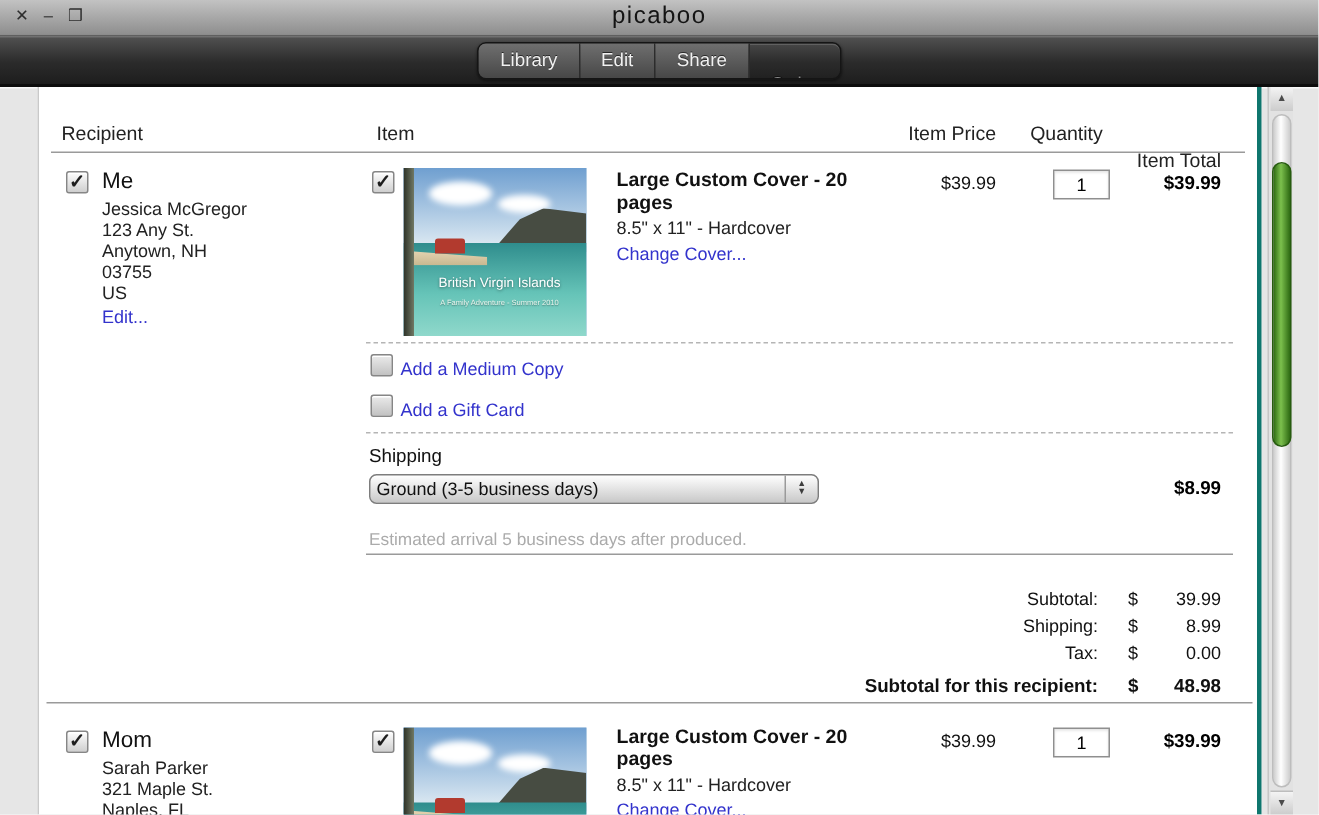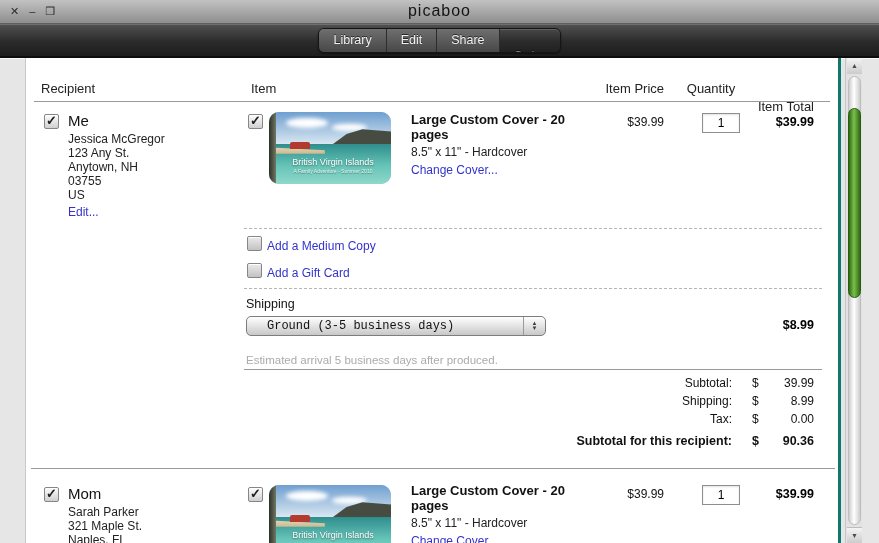--- a/index.html
+++ b/index.html
@@ -61,36 +61,36 @@
   .dash { position:absolute; left:218px; width:578px; border-top:1px dashed #b5b5b5; }
   .solid { position:absolute; left:218px; width:578px; border-top:1px solid #9a9a9a; }
   .rowsep { position:absolute; left:5px; right:3px; border-top:1px solid #9a9a9a; }
 
   .addon-label { position:absolute; font-size:12px; }
 
   .ship-heading { position:absolute; font-size:12.5px; color:#111; }
   .select { position:absolute; width:300px; height:20px; border:1px solid #7d7d7d; border-radius:5px;
     background:linear-gradient(#ffffff,#c8c8c8); display:flex; align-items:center;
     box-shadow:0 1px 0 rgba(255,255,255,.7); cursor:default; }
-  .select-label { flex:1; padding-left:20px; font-size:12px; color:#111; white-space:nowrap; overflow:hidden;font-family:Liberation Mono, monospace; }
+  .select-label { flex:1; padding-left:4px; font-size:12px; color:#111; white-space:nowrap; overflow:hidden; }
   .stepper { width:22px; align-self:stretch; border-left:1px solid #9a9a9a; display:flex;
     flex-direction:column; align-items:center; justify-content:center; color:#3d3d3d; }
   .stepper span { font-size:6px; line-height:5px; }
   .ship-price { position:absolute; right:24px; font-size:12.5px; font-weight:bold; color:#000; }
   .note { position:absolute; font-size:11.5px; color:#ababab; }
 
   .totals { position:absolute; right:24px; top:318px; width:400px; }
   .trow { display:flex; justify-content:flex-end; align-items:baseline; height:18px; font-size:12px; color:#111; }
-  .trow .tlabel { text-align:right; }
+  .trow .tlabel { text-align:right;margin-top:16px; }
   .trow .tcur { width:20px; text-align:left; margin-left:20px; }
   .trow .tamt { width:42px; text-align:right; }
   .trow.final { font-weight:bold; margin-top:4px; font-size:12.5px; }
 
   
-  .thumb { position:absolute; width:122px; height:72px; overflow:hidden; background:#8ab4d6; cursor:default;border-radius:10px; }
+  .thumb { position:absolute; width:122px; height:112px; overflow:hidden; background:#8ab4d6; cursor:default; }
   .thumb .sky { position:absolute; left:0; right:0; top:0; height:46%; background:linear-gradient(#6f9fd0,#dce9f2); }
   .thumb .cloud { position:absolute; background:#fff; border-radius:50%; filter:blur(2px); }
   .thumb .mountain { position:absolute; right:0; top:24%; width:52%; height:26%; background:#474c42;
     clip-path:polygon(0 100%,30% 25%,55% 0,100% 12%,100% 100%); }
   .thumb .sea { position:absolute; left:0; right:0; top:45%; bottom:0;
     background:linear-gradient(#2f8d8d,#66c4b8 55%,#8fd8cb); }
   .thumb .beach { position:absolute; left:7px; top:47%; width:40%; height:11%;
     background:linear-gradient(#ead9b8,#c9b890); clip-path:polygon(0 25%,100% 55%,100% 100%,0 100%); }
   .thumb .hut { position:absolute; left:17%; top:42%; width:17%; height:9%; background:#b23a2e; border-radius:2px 2px 0 0; }
   .thumb .spine { position:absolute; left:0; top:0; width:7px; height:100%;
@@ -211,21 +211,21 @@
         <span class="tamt">8.99</span>
       </div>
       <div class="trow">
         <span class="tlabel">Tax:</span>
         <span class="tcur">$</span>
         <span class="tamt">0.00</span>
       </div>
       <div class="trow final">
         <span class="tlabel">Subtotal for this recipient:</span>
         <span class="tcur">$</span>
-        <span class="tamt">90.36</span>
+        <span class="tamt">48.98</span>
       </div>
     </div>
 
     <div class="rowsep" style="top:410px;"></div>
 
     <div class="cb" style="left:18px; top:429px;">✓</div>
     <div class="name" style="left:42px; top:427px;">Mom</div>
     <div class="addr" style="left:42px; top:447px;">
       <div>Sarah Parker</div>
       <div>321 Maple St.</div>

